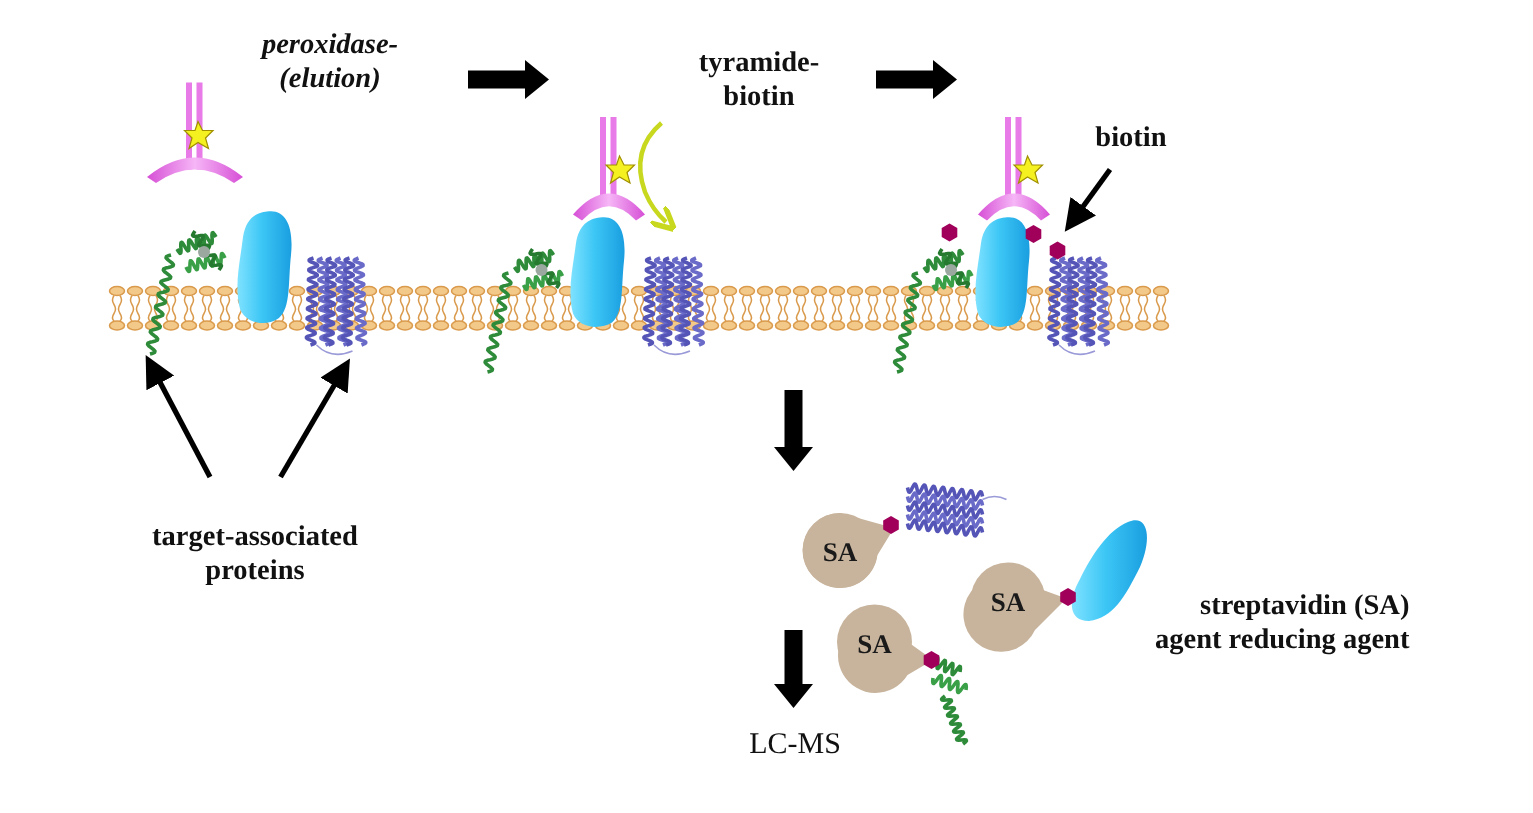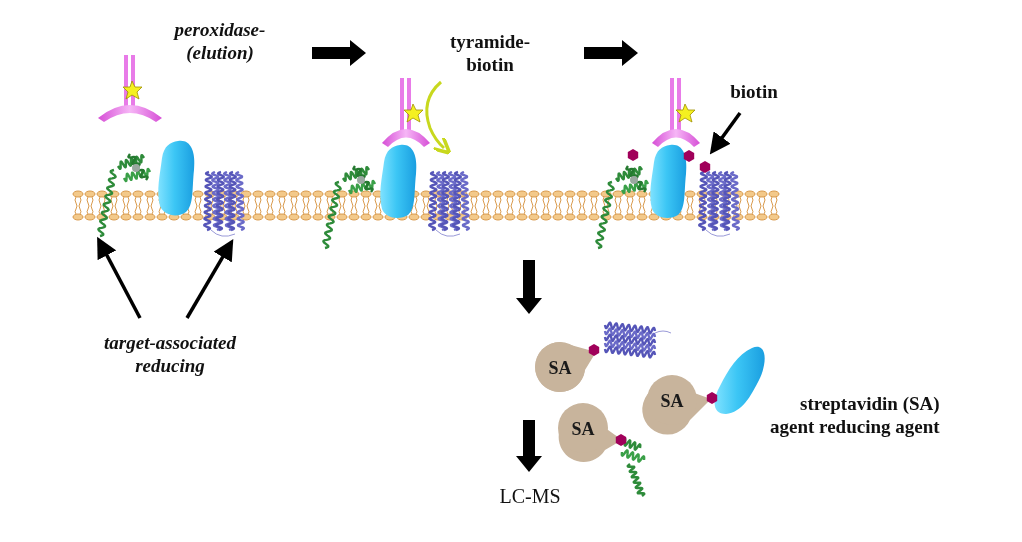--- a/index.html
+++ b/index.html
@@ -515,26 +515,26 @@
     <circle cx="583" cy="428" r="25" fill="#c8b49c"></circle>
     <text class="sa-text" x="583" y="435" text-anchor="middle">SA</text>
     <polygon class="hex" points="626.2,443.0 621.0,446.0 615.8,443.0 615.8,437.0 621.0,434.0 626.2,437.0" fill="#a0005a"></polygon>
   </g>
 </svg>
 
 <div class="lbl" style="left:150px; top:18px; width:140px;font-style:italic;">
   <div>peroxidase-</div>
   <div>(elution)</div>
 </div>
-<div class="lbl" style="left:440px; top:30px; width:100px;">
+<div class="lbl" style="left:456px; top:30px; width:100px;">
   <div>tyramide-</div>
   <div>biotin</div>
 </div>
 <div class="lbl" style="left:722px; top:80px; width:64px;">biotin</div>
-<div class="lbl" style="left:80px; top:331px; width:180px;font-style:italic;">
+<div class="lbl" style="left:80px; top:346px; width:180px;">
   <div>target-associated</div>
-  <div>reducing</div>
+  <div>proteins</div>
 </div>
 <div class="lbl lbl-left" style="left:770px; top:392px;">
   <div>streptavidin (SA)</div>
   <div>agent reducing agent</div>
 </div>
 <div class="lbl" style="left:490px; top:485px; width:80px; font-weight:normal; font-size:20px;">LC-MS</div>
 
 </body></html>

